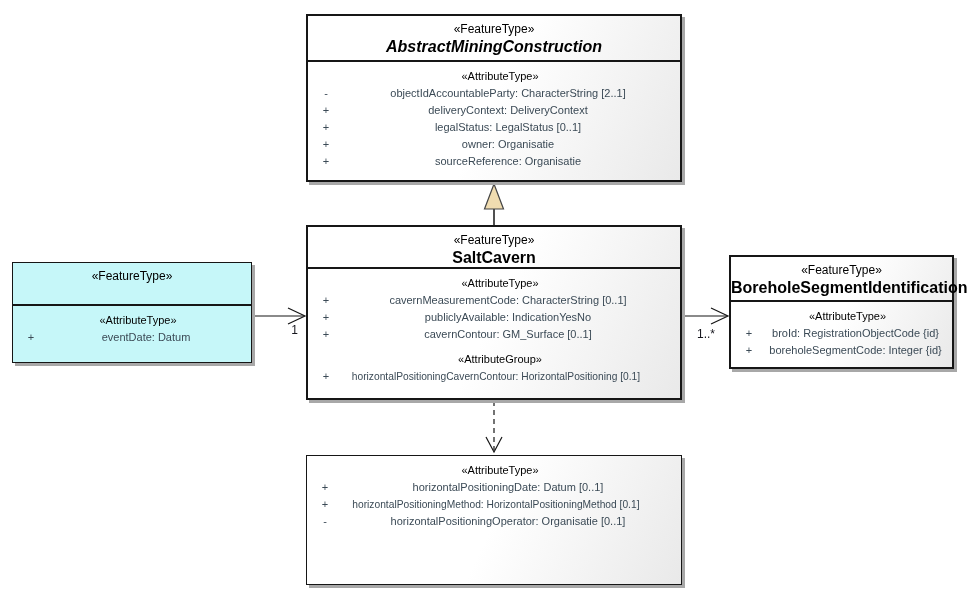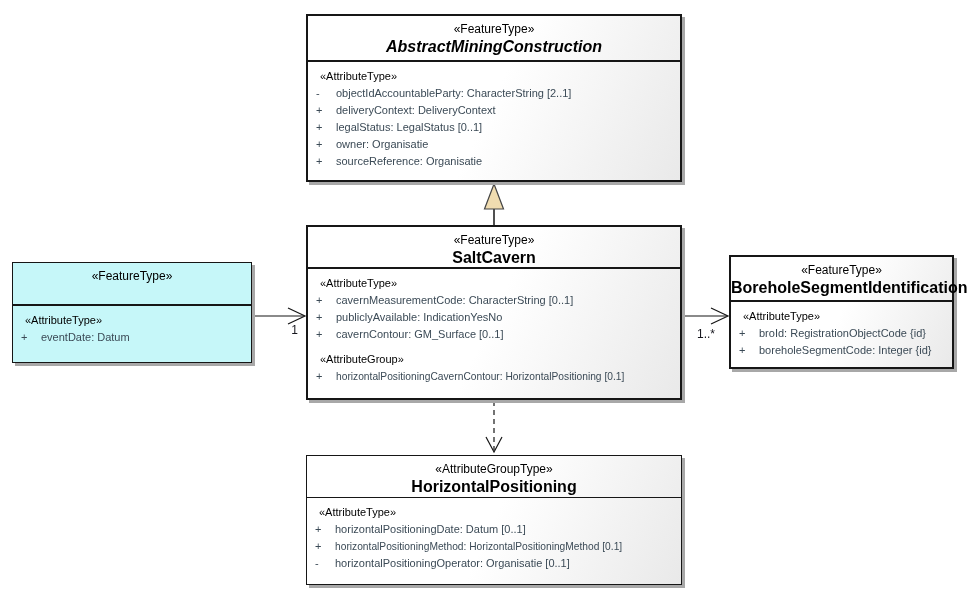--- a/index.html
+++ b/index.html
@@ -15,21 +15,21 @@
   }
   .uml-class.thin{border-width:1px;}
   .uml-class.cyan{background:#c6f7f9;}
   .hdr{
     box-sizing:border-box;border-bottom:2px solid #161616;
     text-align:center;padding-top:6px;
   }
   .stereotype{font-size:12px;color:#000000;line-height:14px;}
   .cname{font-size:16px;font-weight:bold;color:#000000;margin-top:4px;line-height:14px;}
   .cname.it{font-style:italic;}
-  .body{padding-top:6px;}
+  .body{padding-top:6px;text-align:center;}
   .sec-heading{font-size:11px;color:#000000;line-height:17px;padding-left:12px;}
   .sec-heading.second{margin-top:8px;}
   .row{display:flex;font-size:11px;color:#3b4a56;line-height:17px;padding-left:8px;}
   .row .vis{width:20px;flex:none;}
   .row .txt{flex:1;white-space:nowrap;}
   .row .txt.squeeze{transform:scaleX(0.93);transform-origin:left center;}
   svg.wires{position:absolute;left:0;top:0;}
   svg.wires text{font-family:"Liberation Sans",sans-serif;font-size:12px;fill:#16161d;}
 </style>
 </head>
@@ -144,24 +144,20 @@
         <span class="txt">broId: RegistrationObjectCode {id}</span>
       </div>
       <div class="row">
         <span class="vis">+</span>
         <span class="txt">boreholeSegmentCode: Integer {id}</span>
       </div>
     </div>
   </div>
 
   <div class="uml-class thin" style="left:306px;top:455px;width:376px;height:130px">
-    <div class="hdr" style="height:42px;border-bottom-width:1px">
-      <div class="stereotype">«AttributeGroupType»</div>
-      <div class="cname">HorizontalPositioning</div>
-    </div>
     <div class="body">
       <div class="sec-heading">«AttributeType»</div>
       <div class="row">
         <span class="vis">+</span>
         <span class="txt">horizontalPositioningDate: Datum [0..1]</span>
       </div>
       <div class="row">
         <span class="vis">+</span>
         <span class="txt squeeze">horizontalPositioningMethod: HorizontalPositioningMethod [0.1]</span>
       </div>

